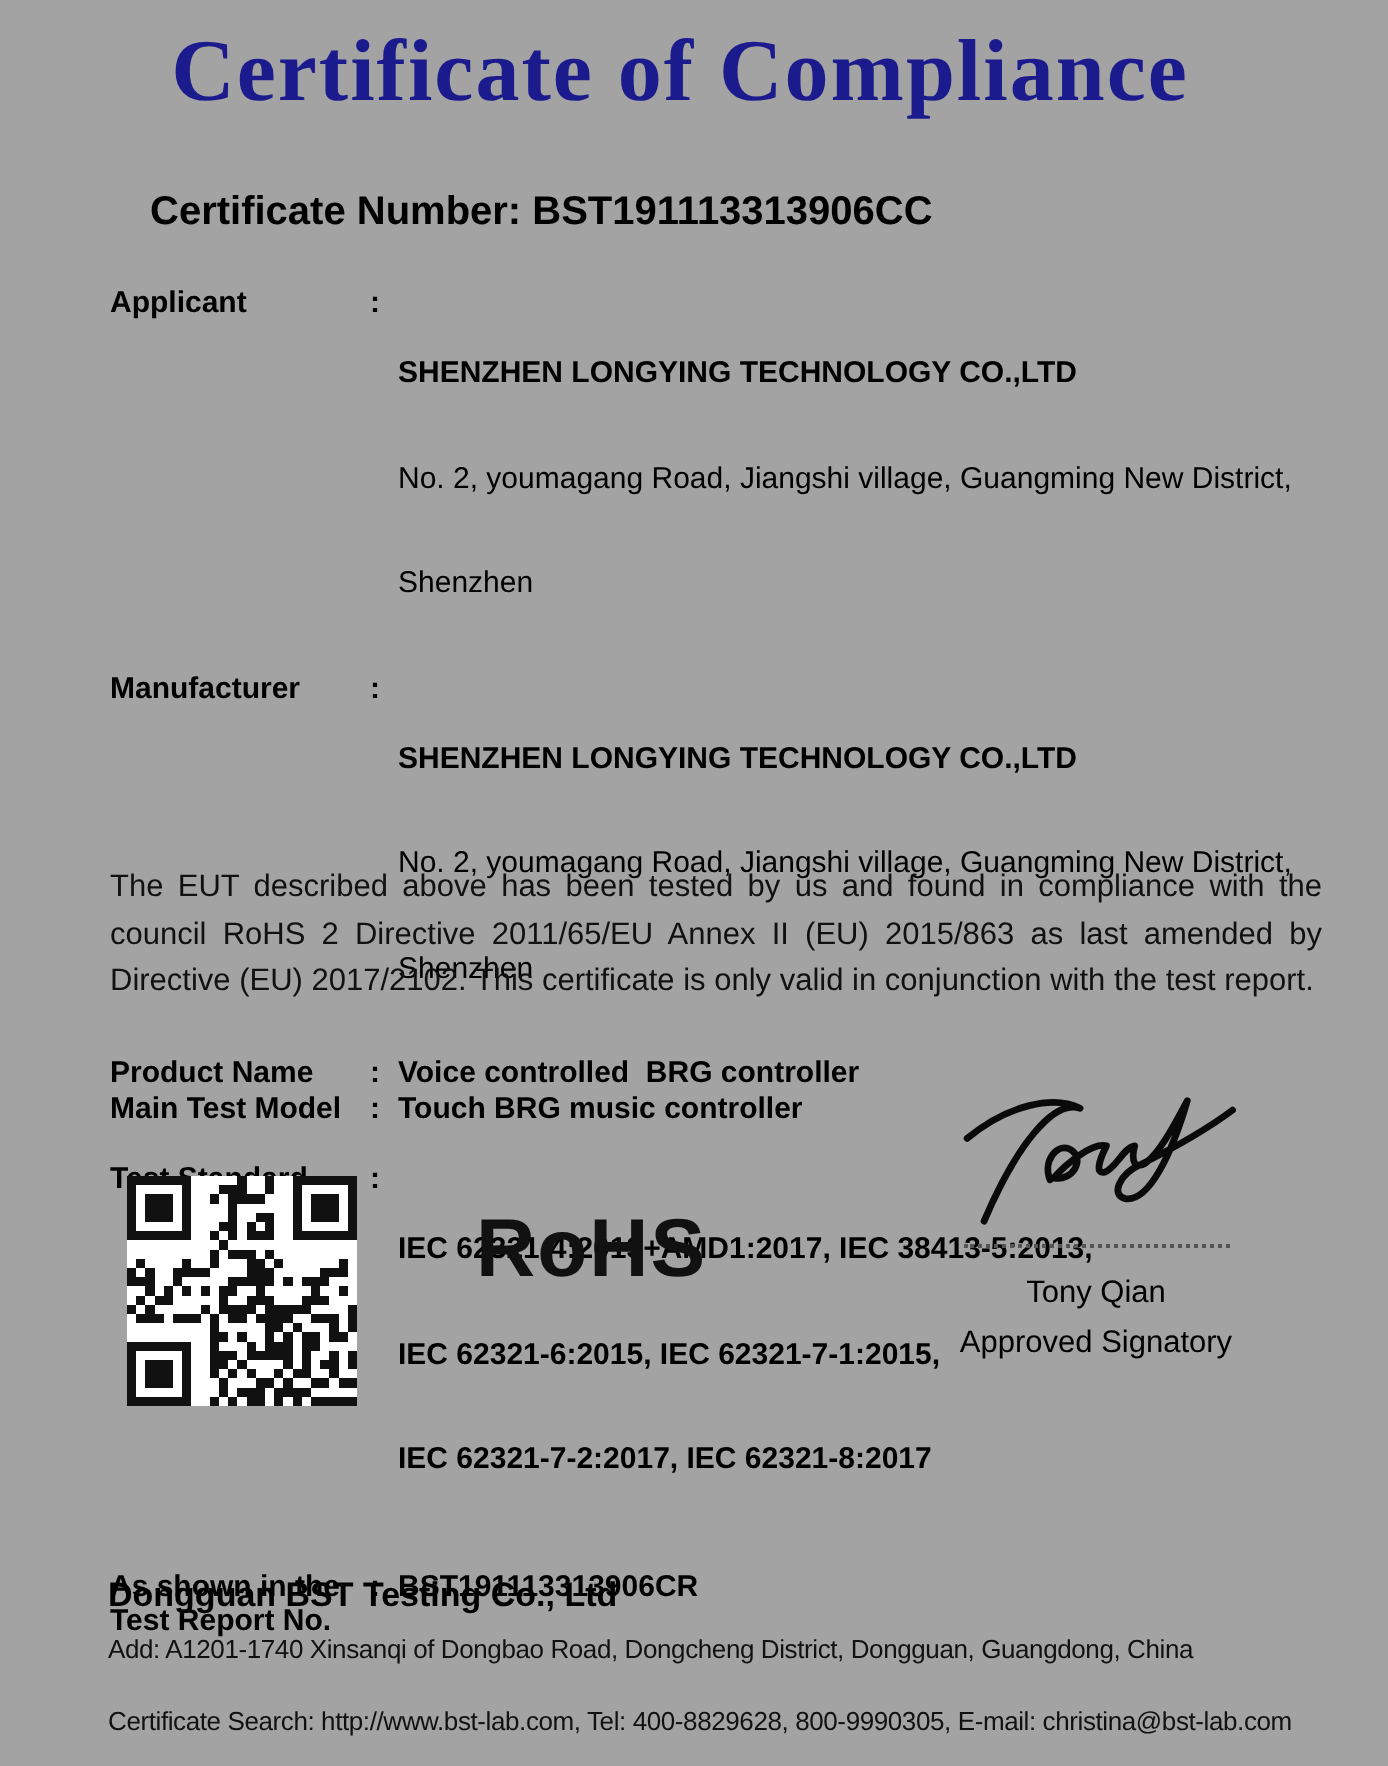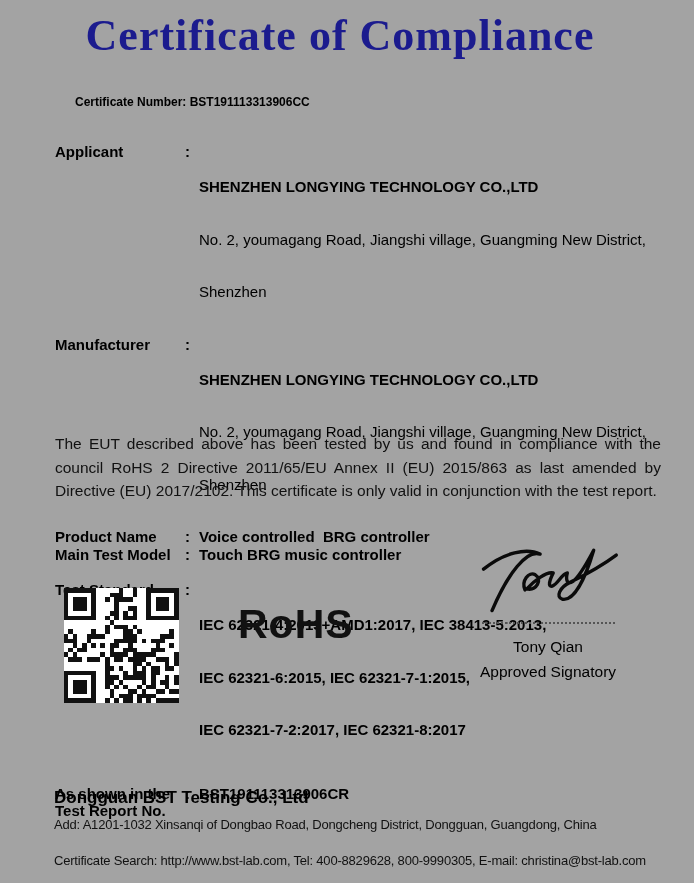--- a/index.html
+++ b/index.html
@@ -7,21 +7,21 @@
     position:relative;width:694px;height:883px;background:#a3a3a3;
     font-family:"Liberation Sans",sans-serif;color:#000;overflow:hidden;
   }
   .title{
     position:absolute;top:10px;left:0;right:14px;text-align:center;
     font-family:"Liberation Serif","DejaVu Serif",serif;
     font-weight:bold;font-size:44px;color:#1b1b8e;letter-spacing:1px;
   }
   .cert-number{
     position:absolute;left:75px;top:95px;
-    font-size:12px;font-weight:bold;
+    font-size:20px;font-weight:bold;
   }
   .info{
     position:absolute;left:55px;top:143px;width:615px;
     font-size:15px;line-height:17.5px;
   }
   .row{display:flex;align-items:flex-start;}
   .row .label{width:130px;font-weight:bold;flex:0 0 130px;}
   .row .colon{width:14px;flex:0 0 14px;font-weight:bold;}
   .row .value{flex:1;white-space:pre-wrap;}
   .v-bold{font-weight:bold;}
@@ -324,17 +324,17 @@
       <path d="M16 31 C38 13 62 8 76 15 C62 10 42 35 25 75"></path>
       <path d="M60 53 C56 43 64 33 71 37 C79 42 72 54 62 52 C69 44 83 33 90 35 C86 43 84 50 89 49 C95 47 99 36 105 35 C103 43 105 48 111 44 C119 38 127 22 133 11 C125 38 113 65 100 63 C92 61 97 50 108 45 C122 38 141 28 157 16"></path>
     </svg>
     <div class="sig-line"></div>
     <div class="sig-name">Tony Qian</div>
     <div class="sig-role">Approved Signatory</div>
   </div>
 
   <div class="footer">
     <div class="company">Dongguan BST Testing Co., Ltd</div>
-    <div class="address">Add: A1201-1032 Xinsanqi of Dongbao Road, Dongcheng District, Dongguan, Guangdong, China</div>
+    <div class="address">Add: A1201-1740 Xinsanqi of Dongbao Road, Dongcheng District, Dongguan, Guangdong, China</div>
     <div class="search">Certificate Search: http://www.bst-lab.com, Tel: 400-8829628, 800-9990305, E-mail: christina@bst-lab.com</div>
   </div>
 
 </div>
 
 </body></html>

